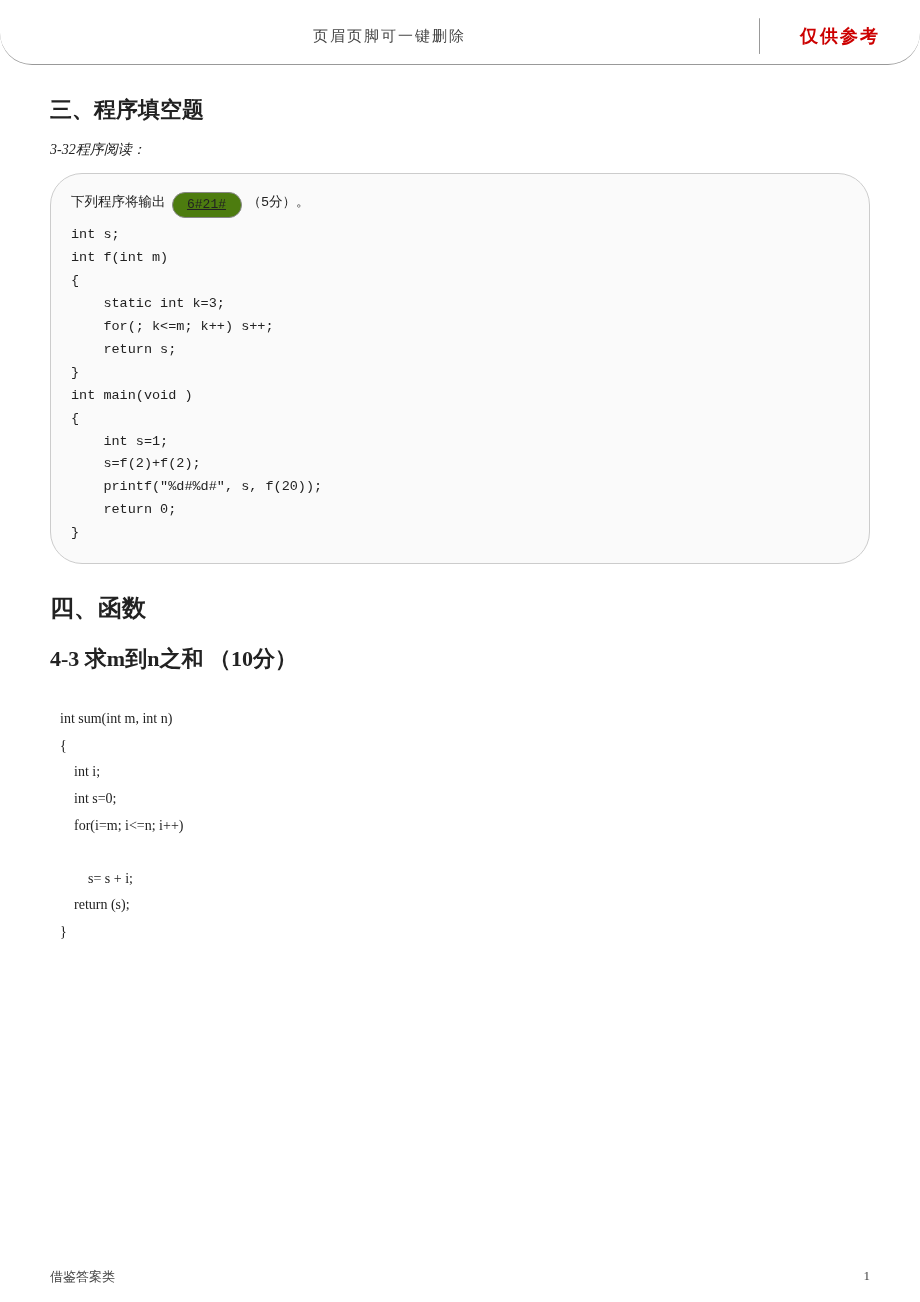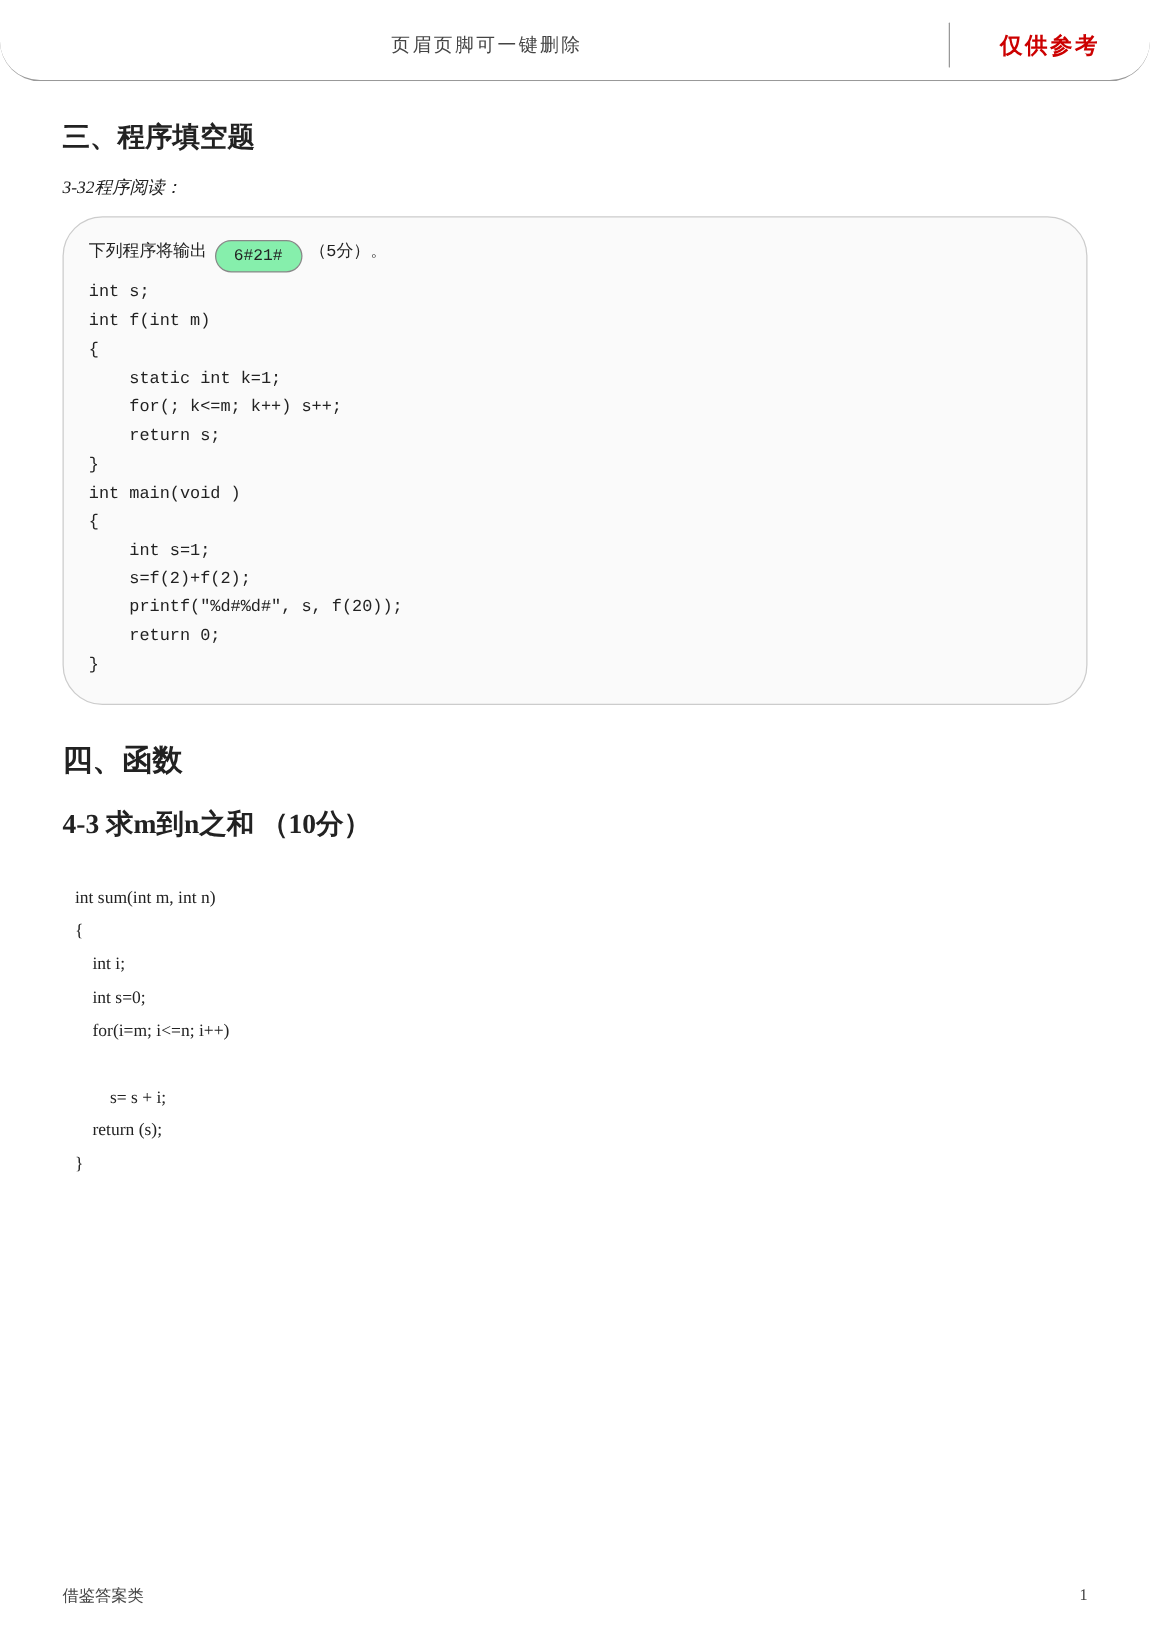--- a/index.html
+++ b/index.html
@@ -82,26 +82,27 @@
     .fill-line {
       display: flex;
       align-items: flex-start;
       margin-bottom: 6px;
       font-size: 13.5px;
     }
 
     .fill-box {
       display: inline-block;
       border: 1px solid #888;
-      background: #86efac;
+      background: #4d7c0f;
       padding: 1px 8px;
       font-size: 13px;
       min-width: 70px;
       text-align: center;
       margin: 0 6px;
+      text-decoration: underline;
     }
 
     .code-line {
       display: block;
       white-space: pre;
     }
 
     .section-title-2 {
       font-size: 24px;
       font-weight: bold;
@@ -157,21 +158,21 @@
   <div class="code-box">
     <div class="fill-line">
       <span>下列程序将输出</span>
       <span class="fill-box">6#21#</span>
       <span>（5分）。</span>
     </div>
     <div id="section3-code">
         <span class="code-line">int s;</span>
         <span class="code-line">int f(int m)</span>
         <span class="code-line">{</span>
-        <span class="code-line">    static int k=1;</span>
+        <span class="code-line">    static int k=3;</span>
         <span class="code-line">    for(; k&lt;=m; k++) s++;</span>
         <span class="code-line">    return s;</span>
         <span class="code-line">}</span>
         <span class="code-line">int main(void )</span>
         <span class="code-line">{</span>
         <span class="code-line">    int s=1;</span>
         <span class="code-line">    s=f(2)+f(2);</span>
         <span class="code-line">    printf("%d#%d#", s, f(20));</span>
         <span class="code-line">    return 0;</span>
         <span class="code-line">}</span>

